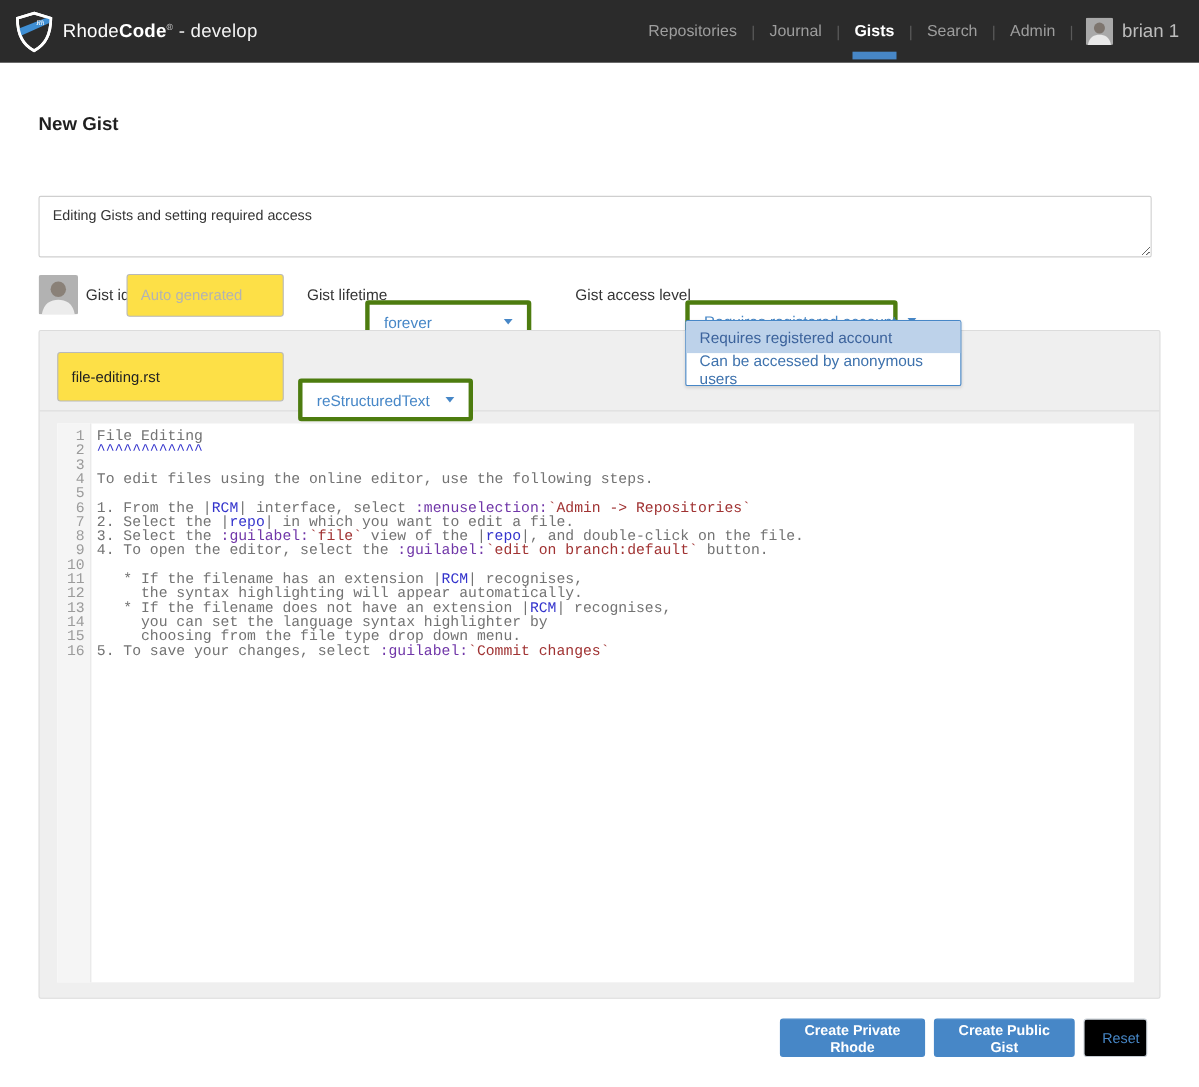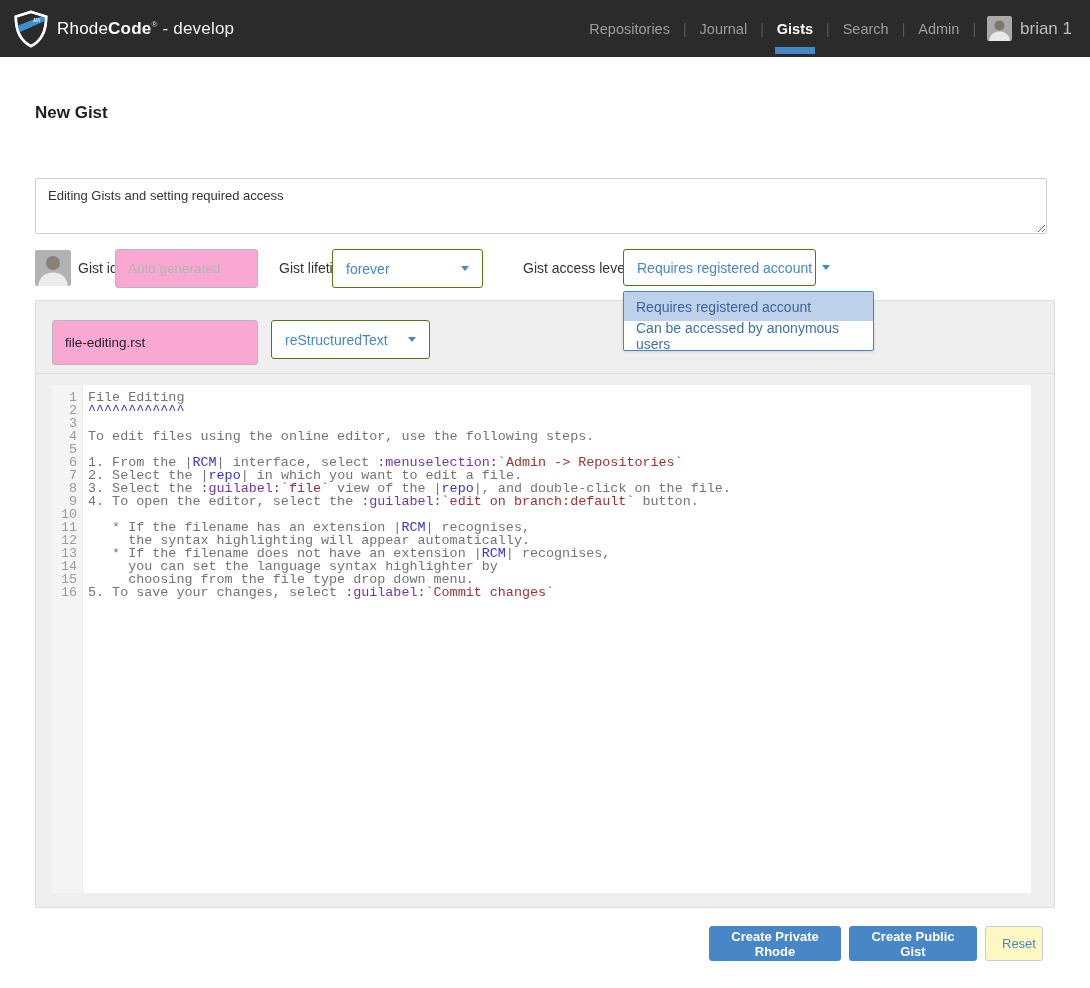--- a/index.html
+++ b/index.html
@@ -25,27 +25,27 @@
   
   .page-title { position:absolute; left:35px; top:103px; font-size:17px; font-weight:700; color:#1f1f1f; }
 
   textarea.description { position:absolute; left:35px; top:178px; width:1012px; height:56px;
     border:1px solid #cfcfcf; border-radius:2px; padding:9px 12px; font-family:"Liberation Sans",sans-serif;
     font-size:13px; color:#333; resize:both; outline:none; background:#fff; }
 
   .meta-label { position:absolute; top:260px; font-size:14px; color:#343434; }
   .avatar-md { position:absolute; left:35px; top:250px; width:36px; height:36px; border-radius:2px; overflow:hidden; }
 
-  .text-input { border:1px solid #b9b9b9; border-radius:3px; background:#f9a8d4; font-family:"Liberation Sans",sans-serif;
+  .text-input { border:1px solid #b9b9b9; border-radius:3px; background:#fde047; font-family:"Liberation Sans",sans-serif;
     font-size:13.5px; color:#222; padding:0 12px; outline:none; }
   .text-input::placeholder { color:#b3b3b3; }
   #gist-id-input { position:absolute; left:115px; top:249px; width:143px; height:39px; }
 
-  .select-btn { background:#fff; border:1px solid #4d7c0f; border-radius:3px; color:#4787c7;
-    font-size:14px; display:flex; align-items:center; justify-content:space-between; padding:0 13px; cursor:pointer; }
+  .select-btn { background:#fff; border:4px solid #4d7c0f; border-radius:3px; color:#4787c7;
+    font-size:14px; display:flex; align-items:center; justify-content:space-between; padding:0 13px; cursor:pointer;margin-top:24px; }
   .caret { width:0; height:0; border-left:4px solid transparent; border-right:4px solid transparent; border-top:5px solid #4787c7; }
   #lifetime-select { position:absolute; left:332px; top:249px; width:151px; height:39px; }
   #access-select { position:absolute; left:623px; top:249px; width:193px; height:37px; }
   #access-select .caret { margin-left:10px; }
   #access-select .sel-label { flex:0 0 auto; }
 
   .dropdown-menu { position:absolute; left:623px; top:291px; width:251px; background:#fff;
     border:1px solid #4787c7; border-radius:2px; z-index:20; box-shadow:0 1px 3px rgba(0,0,0,.12); }
   .dropdown-option { height:29px; display:flex; align-items:center; padding:0 12px; font-size:14px; color:#3e72ad; cursor:pointer; }
   .dropdown-option.selected { background:#bdd2ea; color:#3c639c; }
@@ -66,21 +66,21 @@
   .code-area { flex:1; padding:6px 0 0 5px; white-space:pre; overflow:hidden; cursor:text; }
   .code-line { height:13px; }
   .tok-k { color:#737373; }
   .tok-b { color:#3333cc; }
   .tok-p { color:#7036a8; }
   .tok-r { color:#a03232; }
 
   
   .btn-primary { position:absolute; top:926px; height:35px; background:#4787c7; color:#fff; border:1px solid #4787c7;
     border-radius:3px; font-family:"Liberation Sans",sans-serif; font-size:13px; font-weight:700; cursor:pointer; padding:0 16px; }
-  .btn-light { position:absolute; top:926px; height:35px; background:#fef9c3; color:#4787c7; border:1px solid #c6cdd4;
+  .btn-light { position:absolute; top:926px; height:35px; background:#000000; color:#4787c7; border:1px solid #c6cdd4;
     border-radius:3px; font-family:"Liberation Sans",sans-serif; font-size:13px; cursor:pointer; padding:0 16px; }
   #btn-private { left:709px; width:132px; }
   #btn-public  { left:849px; width:128px; }
   #btn-reset   { left:985px; width:58px; }
 </style>
 </head>
 <body>
 
 <div class="navbar">
   <div class="brand">

